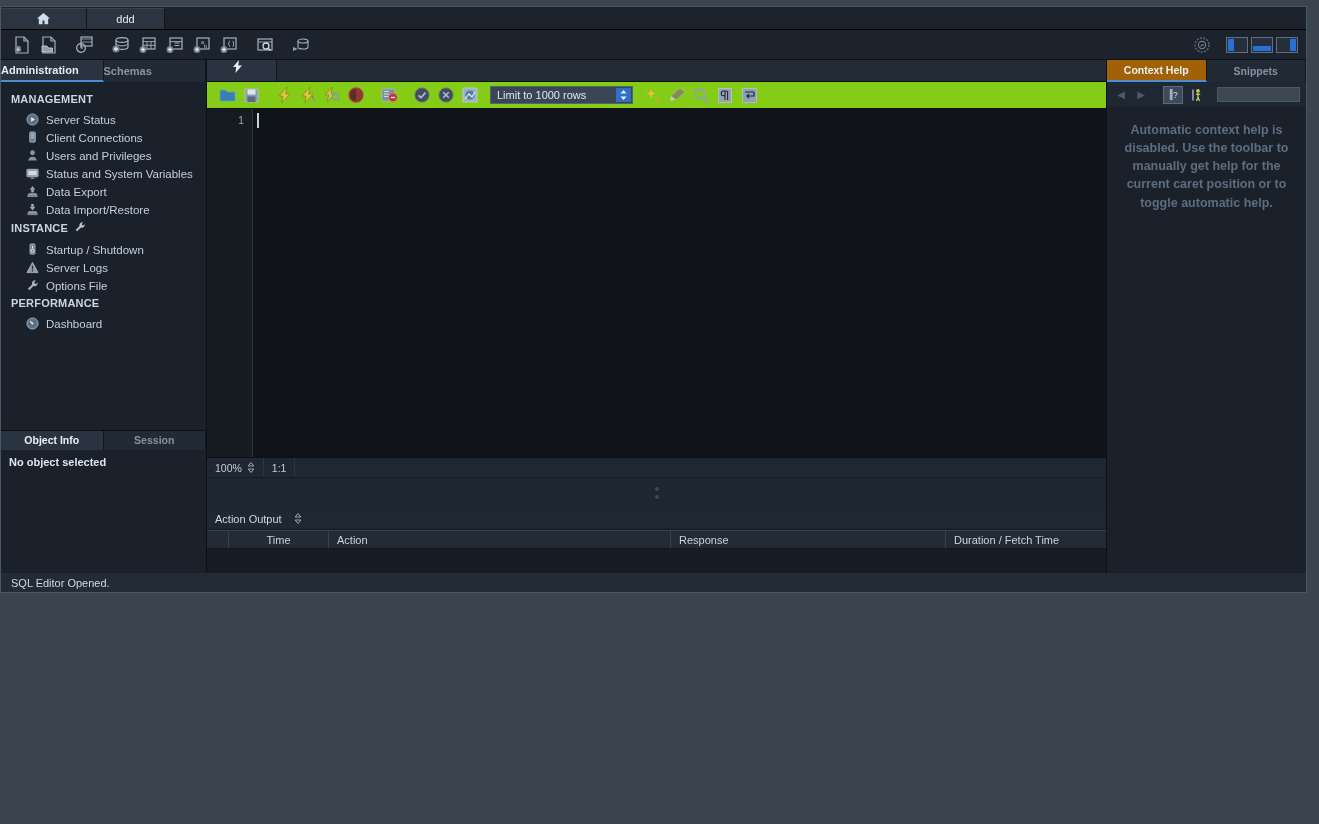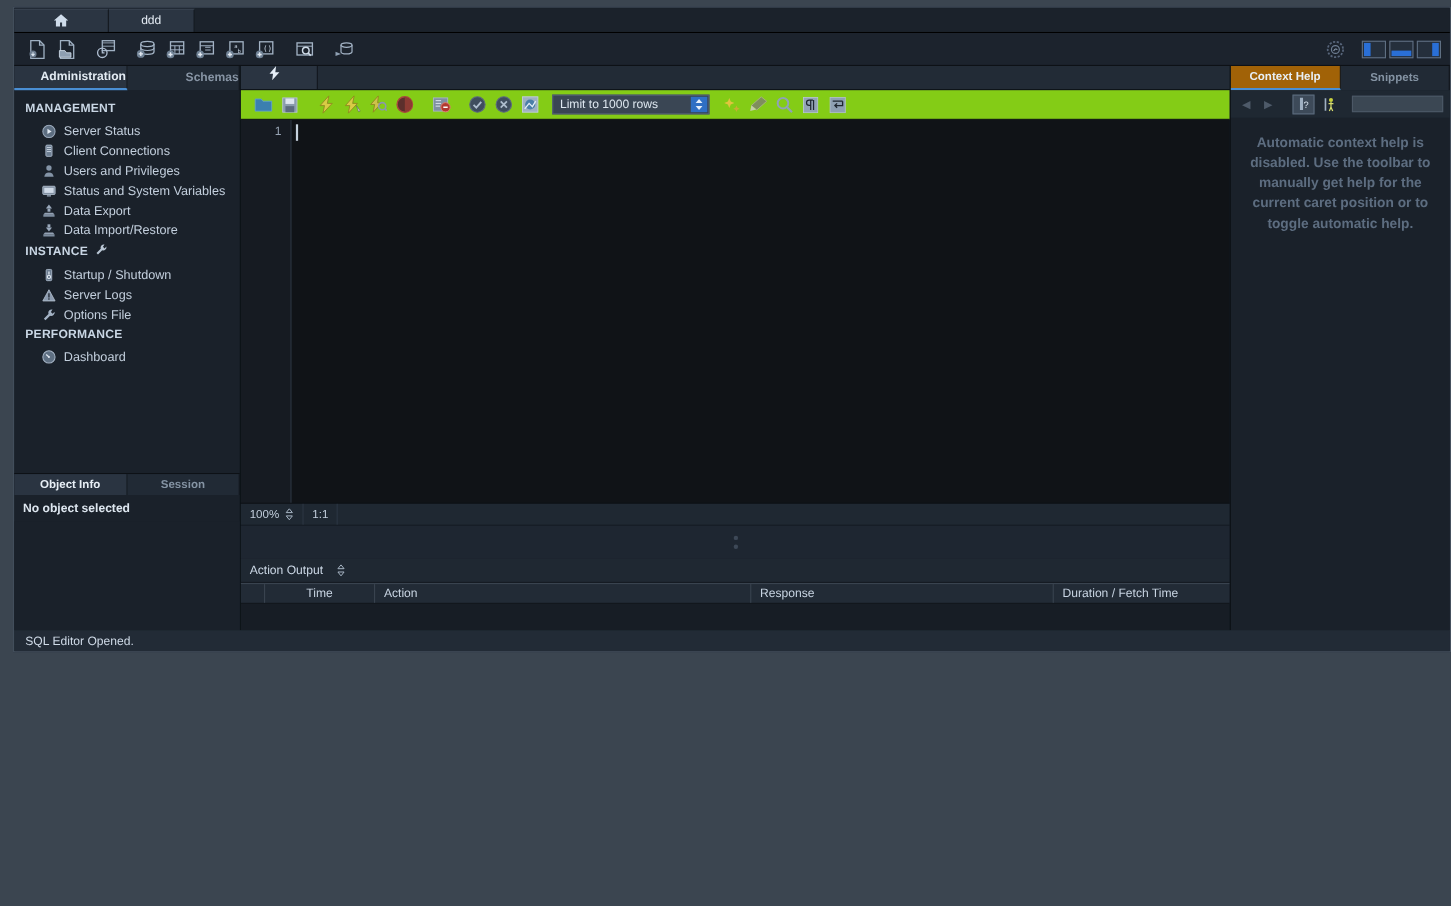--- a/index.html
+++ b/index.html
@@ -3,21 +3,21 @@
 <meta charset="utf-8">
 <style>
   * { box-sizing: border-box; margin: 0; padding: 0; }
   html, body {
     width: 1319px; height: 824px;
     background: #3b4550;
     font-family: "Liberation Sans", sans-serif;
     overflow: hidden;
   }
   .app {
-    position: absolute; left: 12px; top: 6px;
+    position: absolute; left: 0; top: 6px;
     width: 1307px; height: 587px;
     background: #1d242e;
     border: 1px solid #4b5765;
     display: flex; flex-direction: column;
   }
 
   
   .topbar {
     height: 23px; background: #1b222b;
     display: flex; align-items: flex-end;
@@ -68,21 +68,21 @@
 
   
   .sidebar {
     width: 206px; background: #1a212a;
     display: flex; flex-direction: column;
     border-right: 1px solid #0d1116;
     flex: 0 0 auto;
   }
   .sbtabs { height: 22px; display: flex; background: #1b222b; }
   .sbtab {
-    flex: 1; display: flex; align-items: center; justify-content: flex-end;
+    flex: 1; display: flex; align-items: center; justify-content: flex-start;
     font-size: 11px; font-weight: bold; color: #8794a4;
     background: #212a35; border-right: 1px solid #11161c;
   }
   .sbtab.active {
     color: #e3ebf3; background: #2a3441;
     border-bottom: 2px solid #4a8fd4;
   }
   .navlist { flex: 1 1 auto; overflow: hidden; padding-top: 6px; }
   .grp {
     font-size: 11px; font-weight: bold; color: #c9d6e4;

